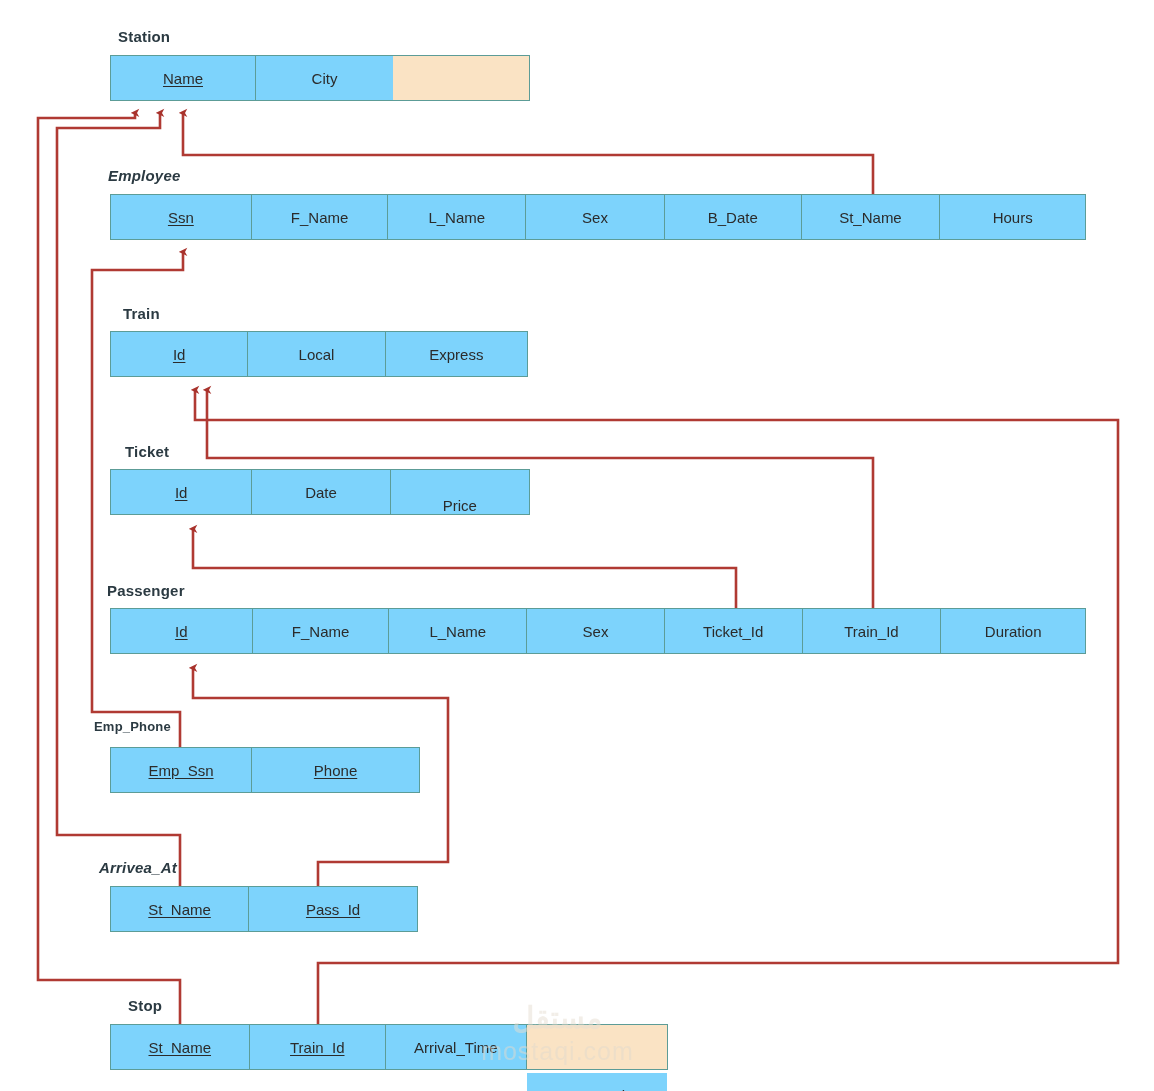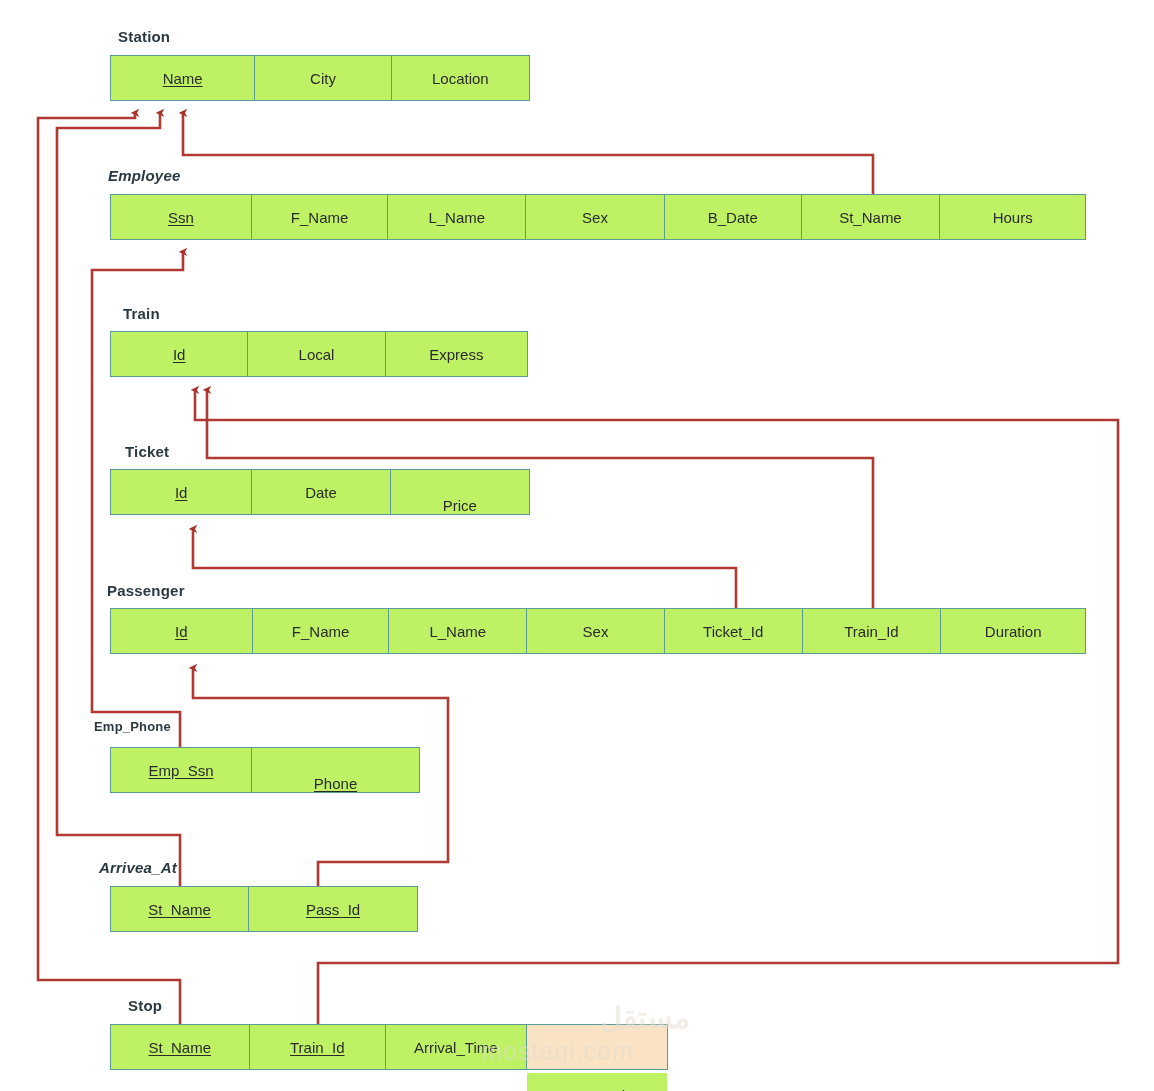--- a/index.html
+++ b/index.html
@@ -32,42 +32,42 @@
     background:#fae3c4;
   }
   .cell{
     box-sizing:border-box;
     border-right:1.5px solid #5c9c97;
     display:flex;
     align-items:center;
     justify-content:center;
     font-size:15px;
     color:#2b2b2b;
-    background:#bef264;
+    background:#7dd3fc;
     height:100%;
     white-space:nowrap;
   }
   .cell:last-child{border-right:none;}
   .cell .pk{
     text-decoration:underline;
     text-underline-offset:2px;
   }
 
   .watermark{
     position:absolute;
     left:425px;top:1000px;
     width:265px;height:75px;
     pointer-events:none;
     opacity:.5;
   }
   .wm-text{
     font-size:30px;
     color:#e6ded2;
     font-weight:bold;
-    text-align:right;
+    text-align:center;
     letter-spacing:1px;
   }
   .wm-sub{
     font-size:25px;
     color:#e2dacd;
     text-align:center;
     letter-spacing:1px;
     margin-top:2px;
   }
 </style>
@@ -103,23 +103,20 @@
   </svg>
 
   <div class="tbl-title" style="left:118px;top:28px;">Station</div>
   <div class="tbl-row" style="left:110px;top:55px;width:420px;height:46px;">
     <div class="cell" style="width:145px;">
       <span class="pk">Name</span>
     </div>
     <div class="cell" style="width:137px;">
       <span>City</span>
     </div>
-    <div class="cell" style="width:138px;">
-      <span>Location</span>
-    </div>
   </div>
 
   <div class="tbl-title" style="left:108px;top:167px;font-style:italic;">Employee</div>
   <div class="tbl-row" style="left:110px;top:194px;width:976px;height:46px;">
     <div class="cell" style="width:141px;">
       <span class="pk">Ssn</span>
     </div>
     <div class="cell" style="width:137px;">
       <span>F_Name</span>
     </div>
@@ -189,21 +186,21 @@
     <div class="cell" style="width:144px;">
       <span>Duration</span>
     </div>
   </div>
 
   <div class="tbl-title small" style="left:94px;top:719px;">Emp_Phone</div>
   <div class="tbl-row" style="left:110px;top:747px;width:310px;height:46px;">
     <div class="cell" style="width:142px;">
       <span class="pk">Emp_Ssn</span>
     </div>
-    <div class="cell" style="width:168px;align-items:flex-end;">
+    <div class="cell" style="width:168px;">
       <span class="pk">Phone</span>
     </div>
   </div>
 
   <div class="tbl-title" style="left:99px;top:859px;font-style:italic;">Arrivea_At</div>
   <div class="tbl-row" style="left:110px;top:886px;width:308px;height:46px;">
     <div class="cell" style="width:139px;">
       <span class="pk">St_Name</span>
     </div>
     <div class="cell" style="width:169px;">

